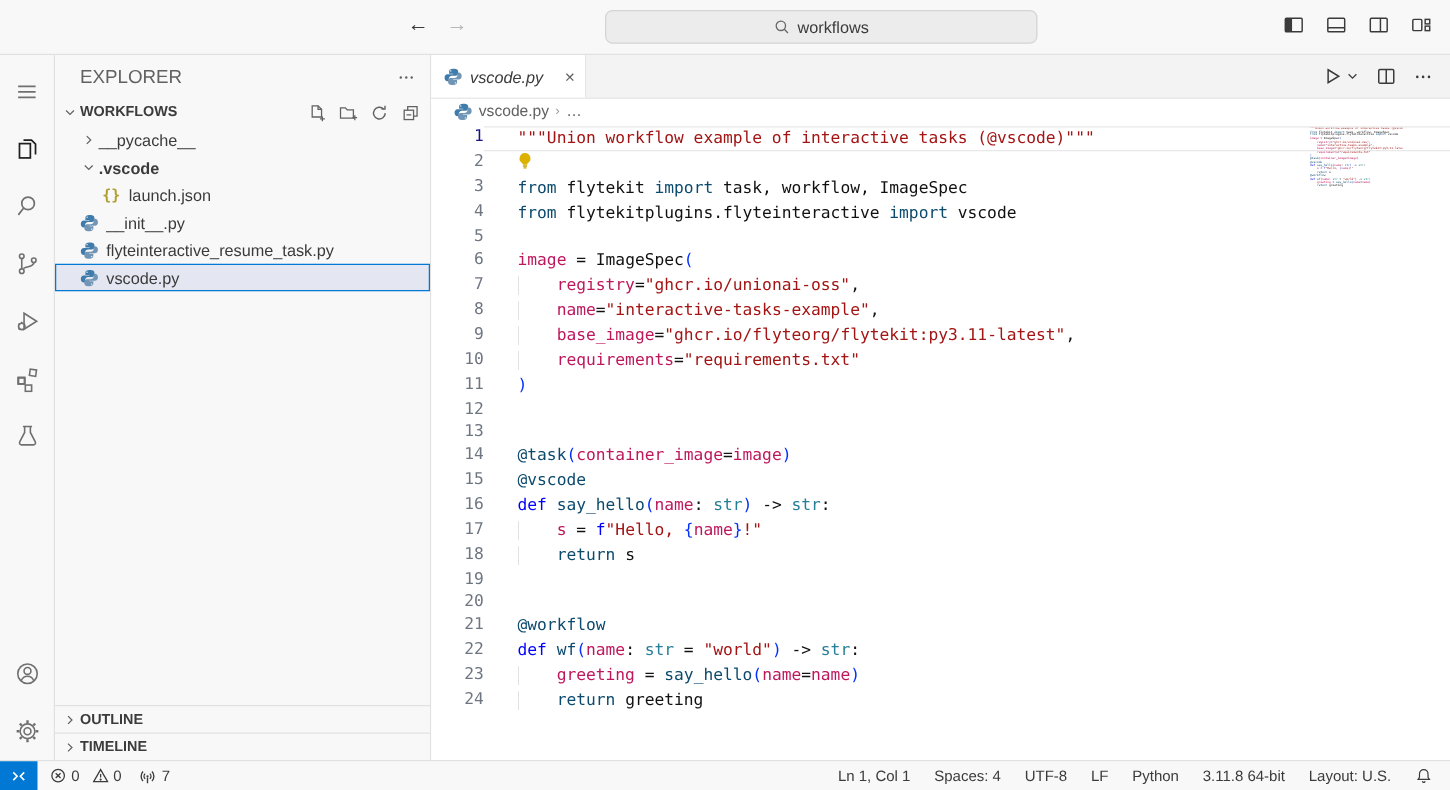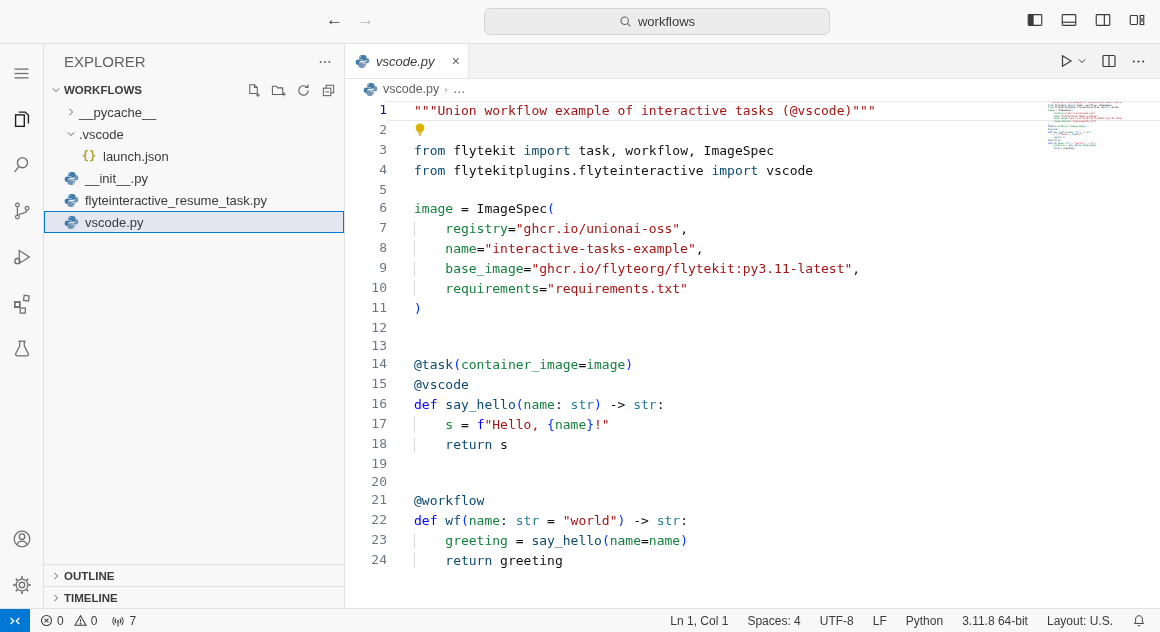--- a/index.html
+++ b/index.html
@@ -56,21 +56,21 @@
   .breadcrumb { height:20px; display:flex; align-items:center; gap:5px; padding-left:18px; font-size:12.5px; color:#616161; }
   .breadcrumb .sep { font-size:11px; color:#9d9d9d; }
 
   .code-area { position:relative; flex:1; font-family:"DejaVu Sans Mono", monospace; font-size:13px; line-height:18px; overflow:hidden; padding-top:2px; }
   .code-row { display:flex; white-space:pre; }
   .ln { width:42px; text-align:right; color:#6e7681; flex:none; user-select:none; }
   .ln.cur { color:#171184; }
   .lc { flex:1; padding-left:27px; color:#111; border-top:1px solid transparent; border-bottom:1px solid transparent; min-width:0; }
   .lc.cur-line { border-color:#e8e8e8; }
   .tk-str{color:#a31515} .tk-kw{color:#0c4a6e} .tk-kwb{color:#0000ff} .tk-fn{color:#0c4a6e}
-  .tk-var{color:#15803d} .tk-type{color:#267f99} .tk-br{color:#0431fa} .tk-pl{color:#111}
+  .tk-var{color:#be185d} .tk-type{color:#267f99} .tk-br{color:#0431fa} .tk-pl{color:#111}
   .tk-ind{box-shadow:inset 1px 0 0 #d8d8d8}
   .bulb { display:inline-block; vertical-align:-2px; }
 
   .minimap { position:absolute; top:3px; right:38px; width:74px; font-size:2.3px; line-height:2.7px; white-space:pre; overflow:hidden; pointer-events:auto; cursor:pointer; }
   .minimap .tk-ind { box-shadow:none; }
 
   
   .statusbar { height:24px; background:#f8f8f8; border-top:1px solid #e1e1e1; display:flex; align-items:center; font-size:12px; color:#3b3b3b; }
   .remote { width:30px; height:100%; background:#0078d4; color:#fff; display:flex; align-items:center; justify-content:center; cursor:pointer; }
   .sb-left { display:flex; align-items:center; gap:14px; margin-left:10px; }
@@ -280,21 +280,21 @@
     </div>
     <div class="tree" id="file-tree">
         <div class="tree-row" style="padding-left: 18px;">
           <span class="chev">
             <svg width="10" height="10" viewBox="0 0 16 16" fill="none" stroke="currentColor" stroke-width="1.6">
               <polyline points="5.5,3 10.5,8 5.5,13"></polyline>
             </svg>
           </span>
           <span>__pycache__</span>
         </div>
-        <div class="tree-row" style="padding-left: 18px;">
+        <div class="tree-row" style="padding-left: 18px; font-weight: bold;">
           <span class="chev">
             <svg width="10" height="10" viewBox="0 0 16 16" fill="none" stroke="currentColor" stroke-width="1.6">
               <polyline points="3,5.5 8,10.5 13,5.5"></polyline>
             </svg>
           </span>
           <span>.vscode</span>
         </div>
         <div class="tree-row" style="padding-left: 36px;">
           <span class="ficon">
             <span class="json-glyph">{}</span>

